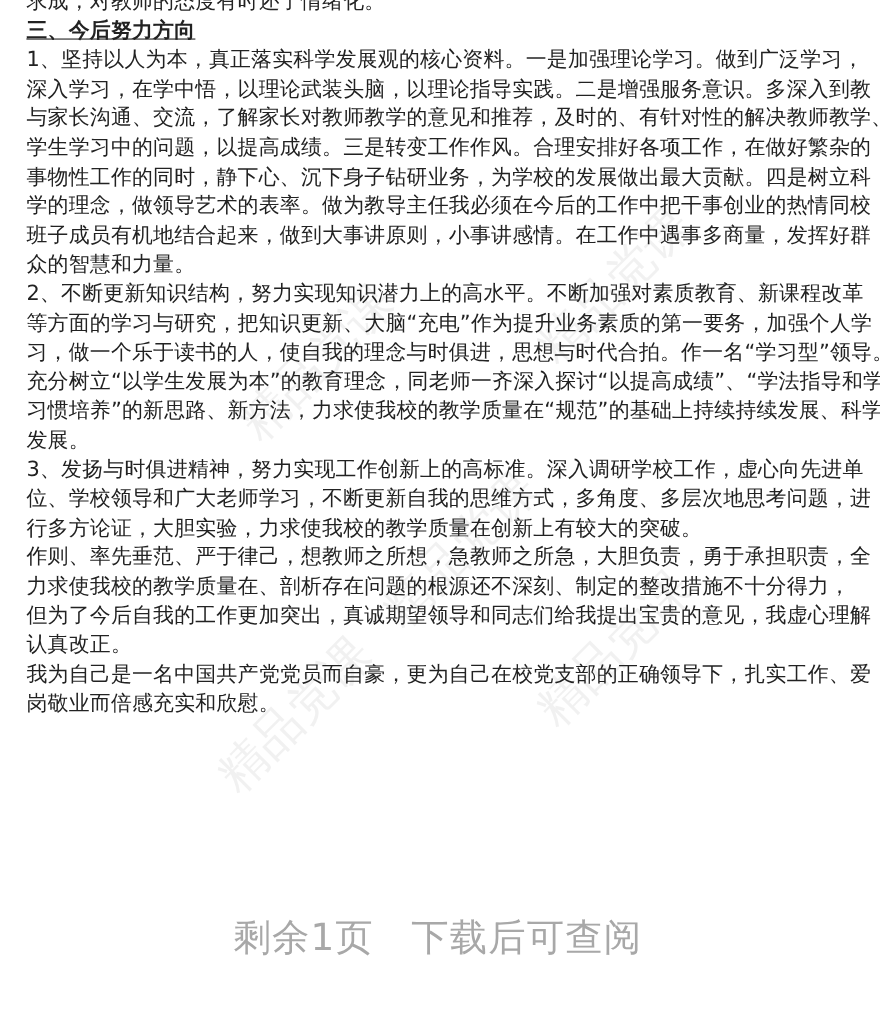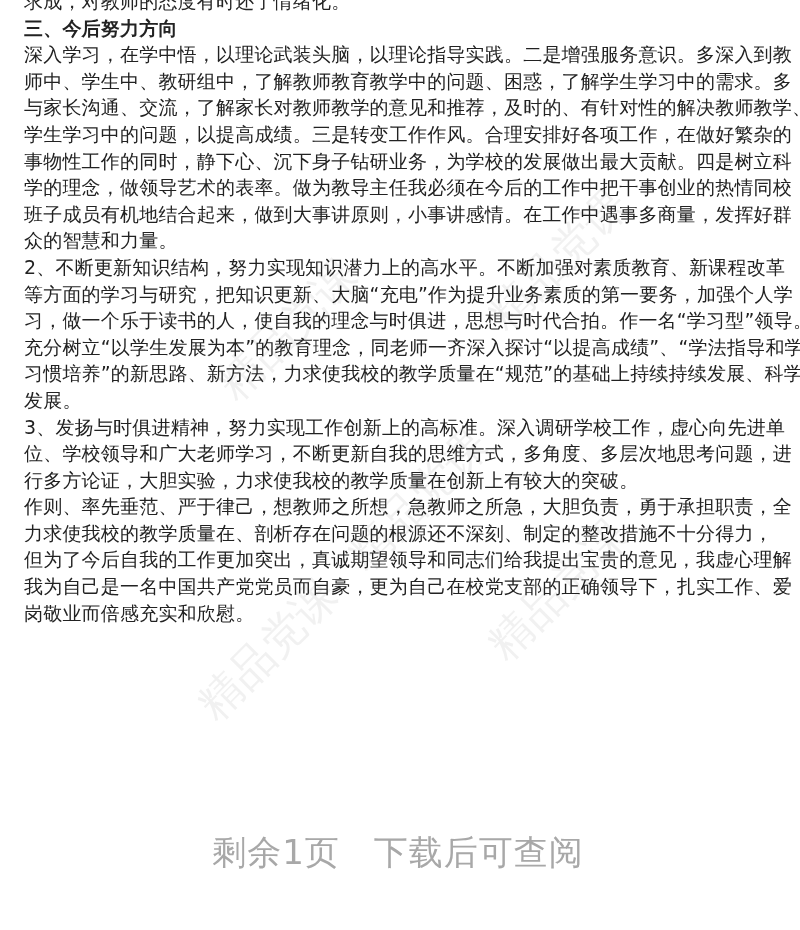--- a/index.html
+++ b/index.html
@@ -1,57 +1,58 @@
 <!DOCTYPE html>
 <html><head>
 <meta charset="utf-8">
 <style>
   html, body { margin: 0; padding: 0; background: #ffffff; }
   body { width: 800px; height: 930px; overflow: hidden; position: relative;
          font-family: "DejaVu Sans", "Liberation Sans", sans-serif; color: #222; }
   .page { position: absolute; left: 24px; top: -12px; width: 760px; }
   .line { font-size: 19px; line-height: 26.6px; white-space: nowrap; letter-spacing: 0.2px; }
-  .heading { font-weight: bold; }
+  .heading { font-weight: bold; text-decoration: underline; }
   .watermark { position: absolute; color: rgba(200,200,200,0.25); font-size: 44px;
                transform: rotate(-45deg); pointer-events: none; white-space: nowrap; }
   .footer { position: absolute; left: 0; width: 796px; top: 830px; text-align: center;
             font-size: 34px; color: #a8a8a8; letter-spacing: 1px; }
   .footer span + span { margin-left: 34px; }
 </style>
 </head>
 <body>
 
 <div class="watermark" style="left:200px;top:300px;">精品党课</div>
 <div class="watermark" style="left:470px;top:230px;">精品党课</div>
 <div class="watermark" style="left:330px;top:470px;">精品党课</div>
 <div class="watermark" style="left:180px;top:620px;">精品党课</div>
 <div class="watermark" style="left:470px;top:560px;">精品党课</div>
 
 <div class="page" id="doc">
     <div class="line">求成，对教师的态度有时还了情绪化。</div>
     <div class="line heading">三、今后努力方向</div>
+    <div class="line">1、坚持以人为本，真正落实科学发展观的核心资料。一是加强理论学习。做到广泛学习，</div>
     <div class="line">深入学习，在学中悟，以理论武装头脑，以理论指导实践。二是增强服务意识。多深入到教</div>
-    <div class="line">师中、学生中、教研组中，了解教师教育教学中的问题、困惑，了解学生学习中的需求。多</div>
     <div class="line">与家长沟通、交流，了解家长对教师教学的意见和推荐，及时的、有针对性的解决教师教学、</div>
     <div class="line">学生学习中的问题，以提高成绩。三是转变工作作风。合理安排好各项工作，在做好繁杂的</div>
     <div class="line">事物性工作的同时，静下心、沉下身子钻研业务，为学校的发展做出最大贡献。四是树立科</div>
     <div class="line">学的理念，做领导艺术的表率。做为教导主任我必须在今后的工作中把干事创业的热情同校</div>
     <div class="line">班子成员有机地结合起来，做到大事讲原则，小事讲感情。在工作中遇事多商量，发挥好群</div>
     <div class="line">众的智慧和力量。</div>
     <div class="line">2、不断更新知识结构，努力实现知识潜力上的高水平。不断加强对素质教育、新课程改革</div>
     <div class="line">等方面的学习与研究，把知识更新、大脑“充电”作为提升业务素质的第一要务，加强个人学</div>
     <div class="line">习，做一个乐于读书的人，使自我的理念与时俱进，思想与时代合拍。作一名“学习型”领导。</div>
     <div class="line">充分树立“以学生发展为本”的教育理念，同老师一齐深入探讨“以提高成绩”、“学法指导和学习</div>
     <div class="line">习惯培养”的新思路、新方法，力求使我校的教学质量在“规范”的基础上持续持续发展、科学</div>
     <div class="line">发展。</div>
     <div class="line">3、发扬与时俱进精神，努力实现工作创新上的高标准。深入调研学校工作，虚心向先进单</div>
     <div class="line">位、学校领导和广大老师学习，不断更新自我的思维方式，多角度、多层次地思考问题，进</div>
     <div class="line">行多方论证，大胆实验，力求使我校的教学质量在创新上有较大的突破。</div>
     <div class="line">作则、率先垂范、严于律己，想教师之所想，急教师之所急，大胆负责，勇于承担职责，全</div>
     <div class="line">力求使我校的教学质量在、剖析存在问题的根源还不深刻、制定的整改措施不十分得力，</div>
     <div class="line">但为了今后自我的工作更加突出，真诚期望领导和同志们给我提出宝贵的意见，我虚心理解，</div>
+    <div class="line">认真改正。</div>
     <div class="line">我为自己是一名中国共产党党员而自豪，更为自己在校党支部的正确领导下，扎实工作、爱</div>
     <div class="line">岗敬业而倍感充实和欣慰。</div>
   </div>
 
 <div class="footer">
   <span>剩余1页</span><span>下载后可查阅</span>
 </div>
 
 </body></html>

